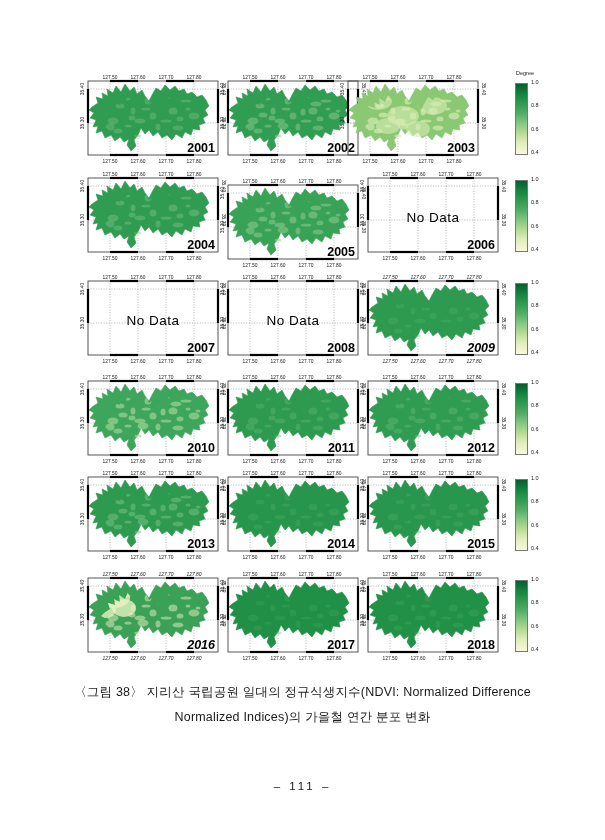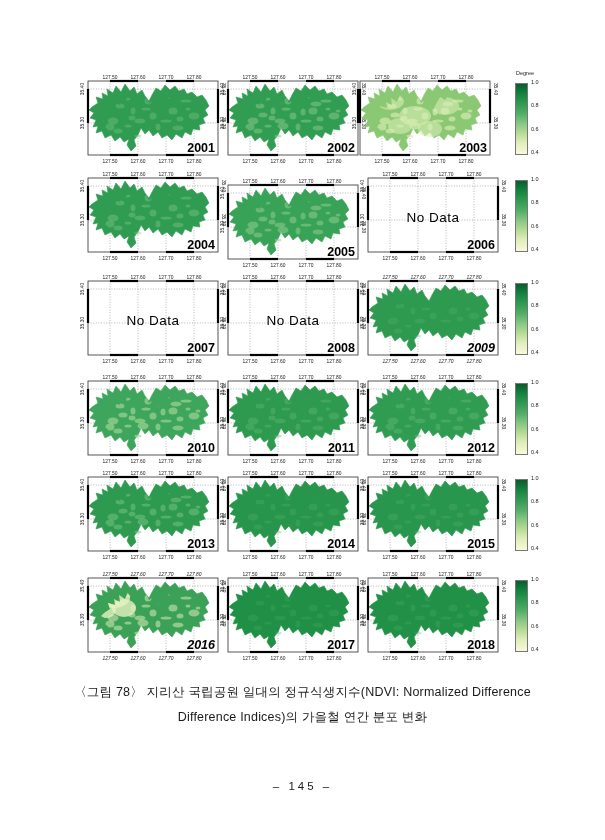--- a/index.html
+++ b/index.html
@@ -181,21 +181,21 @@
           <rect x="12" y="9" width="130" height="74" fill="none" stroke="#444" stroke-width="0.9"></rect>
           <rect x="34" y="7.9" width="28" height="2.2" fill="#000"></rect>
           <rect x="90" y="7.9" width="28" height="2.2" fill="#000"></rect>
           <rect x="34" y="81.9" width="28" height="2.2" fill="#000"></rect>
           <rect x="90" y="81.9" width="28" height="2.2" fill="#000"></rect>
           <rect x="10.9" y="17" width="2.2" height="34" fill="#000"></rect>
           <rect x="140.9" y="17" width="2.2" height="34" fill="#000"></rect>
           <text class="year-label" text-anchor="end" x="139" y="80">2002</text>
         </svg>
       </div>
-      <div class="panel" style="left:348px;top:72px;">
+      <div class="panel" style="left:336px;top:72px;">
         <svg width="150" height="98" viewBox="0 0 150 98">
           <text class="tick-label" text-anchor="middle" x="34" y="6.5">127.50</text>
           <text class="tick-label" text-anchor="middle" x="34" y="90.5">127.50</text>
           <text class="tick-label" text-anchor="middle" x="62" y="6.5">127.60</text>
           <text class="tick-label" text-anchor="middle" x="62" y="90.5">127.60</text>
           <text class="tick-label" text-anchor="middle" x="90" y="6.5">127.70</text>
           <text class="tick-label" text-anchor="middle" x="90" y="90.5">127.70</text>
           <text class="tick-label" text-anchor="middle" x="118" y="6.5">127.80</text>
           <text class="tick-label" text-anchor="middle" x="118" y="90.5">127.80</text>
           <text class="tick-label" text-anchor="middle" transform="rotate(-90 6.5 17)" x="6.5" y="18.5">35.40</text>
@@ -1162,18 +1162,18 @@
       <div class="colorbar-wrap" style="left:515px;top:580px;">
         <div class="colorbar"></div>
         <div class="cb-tick" style="top:0.0px;">1.0</div>
         <div class="cb-tick" style="top:23.3px;">0.8</div>
         <div class="cb-tick" style="top:46.7px;">0.6</div>
         <div class="cb-tick" style="top:70.0px;">0.4</div>
       </div>
     </div>
 
   <div class="caption">
-    <div>〈그림 78〉 지리산 국립공원 일대의 정규식생지수(NDVI: Normalized Difference</div>
-    <div>Difference Indices)의 가을철 연간 분포 변화</div>
+    <div>〈그림 38〉 지리산 국립공원 일대의 정규식생지수(NDVI: Normalized Difference</div>
+    <div>Normalized Indices)의 가을철 연간 분포 변화</div>
   </div>
 
-  <div class="page-number">– 145 –</div>
+  <div class="page-number">– 111 –</div>
 </div>
 
 </body></html>

